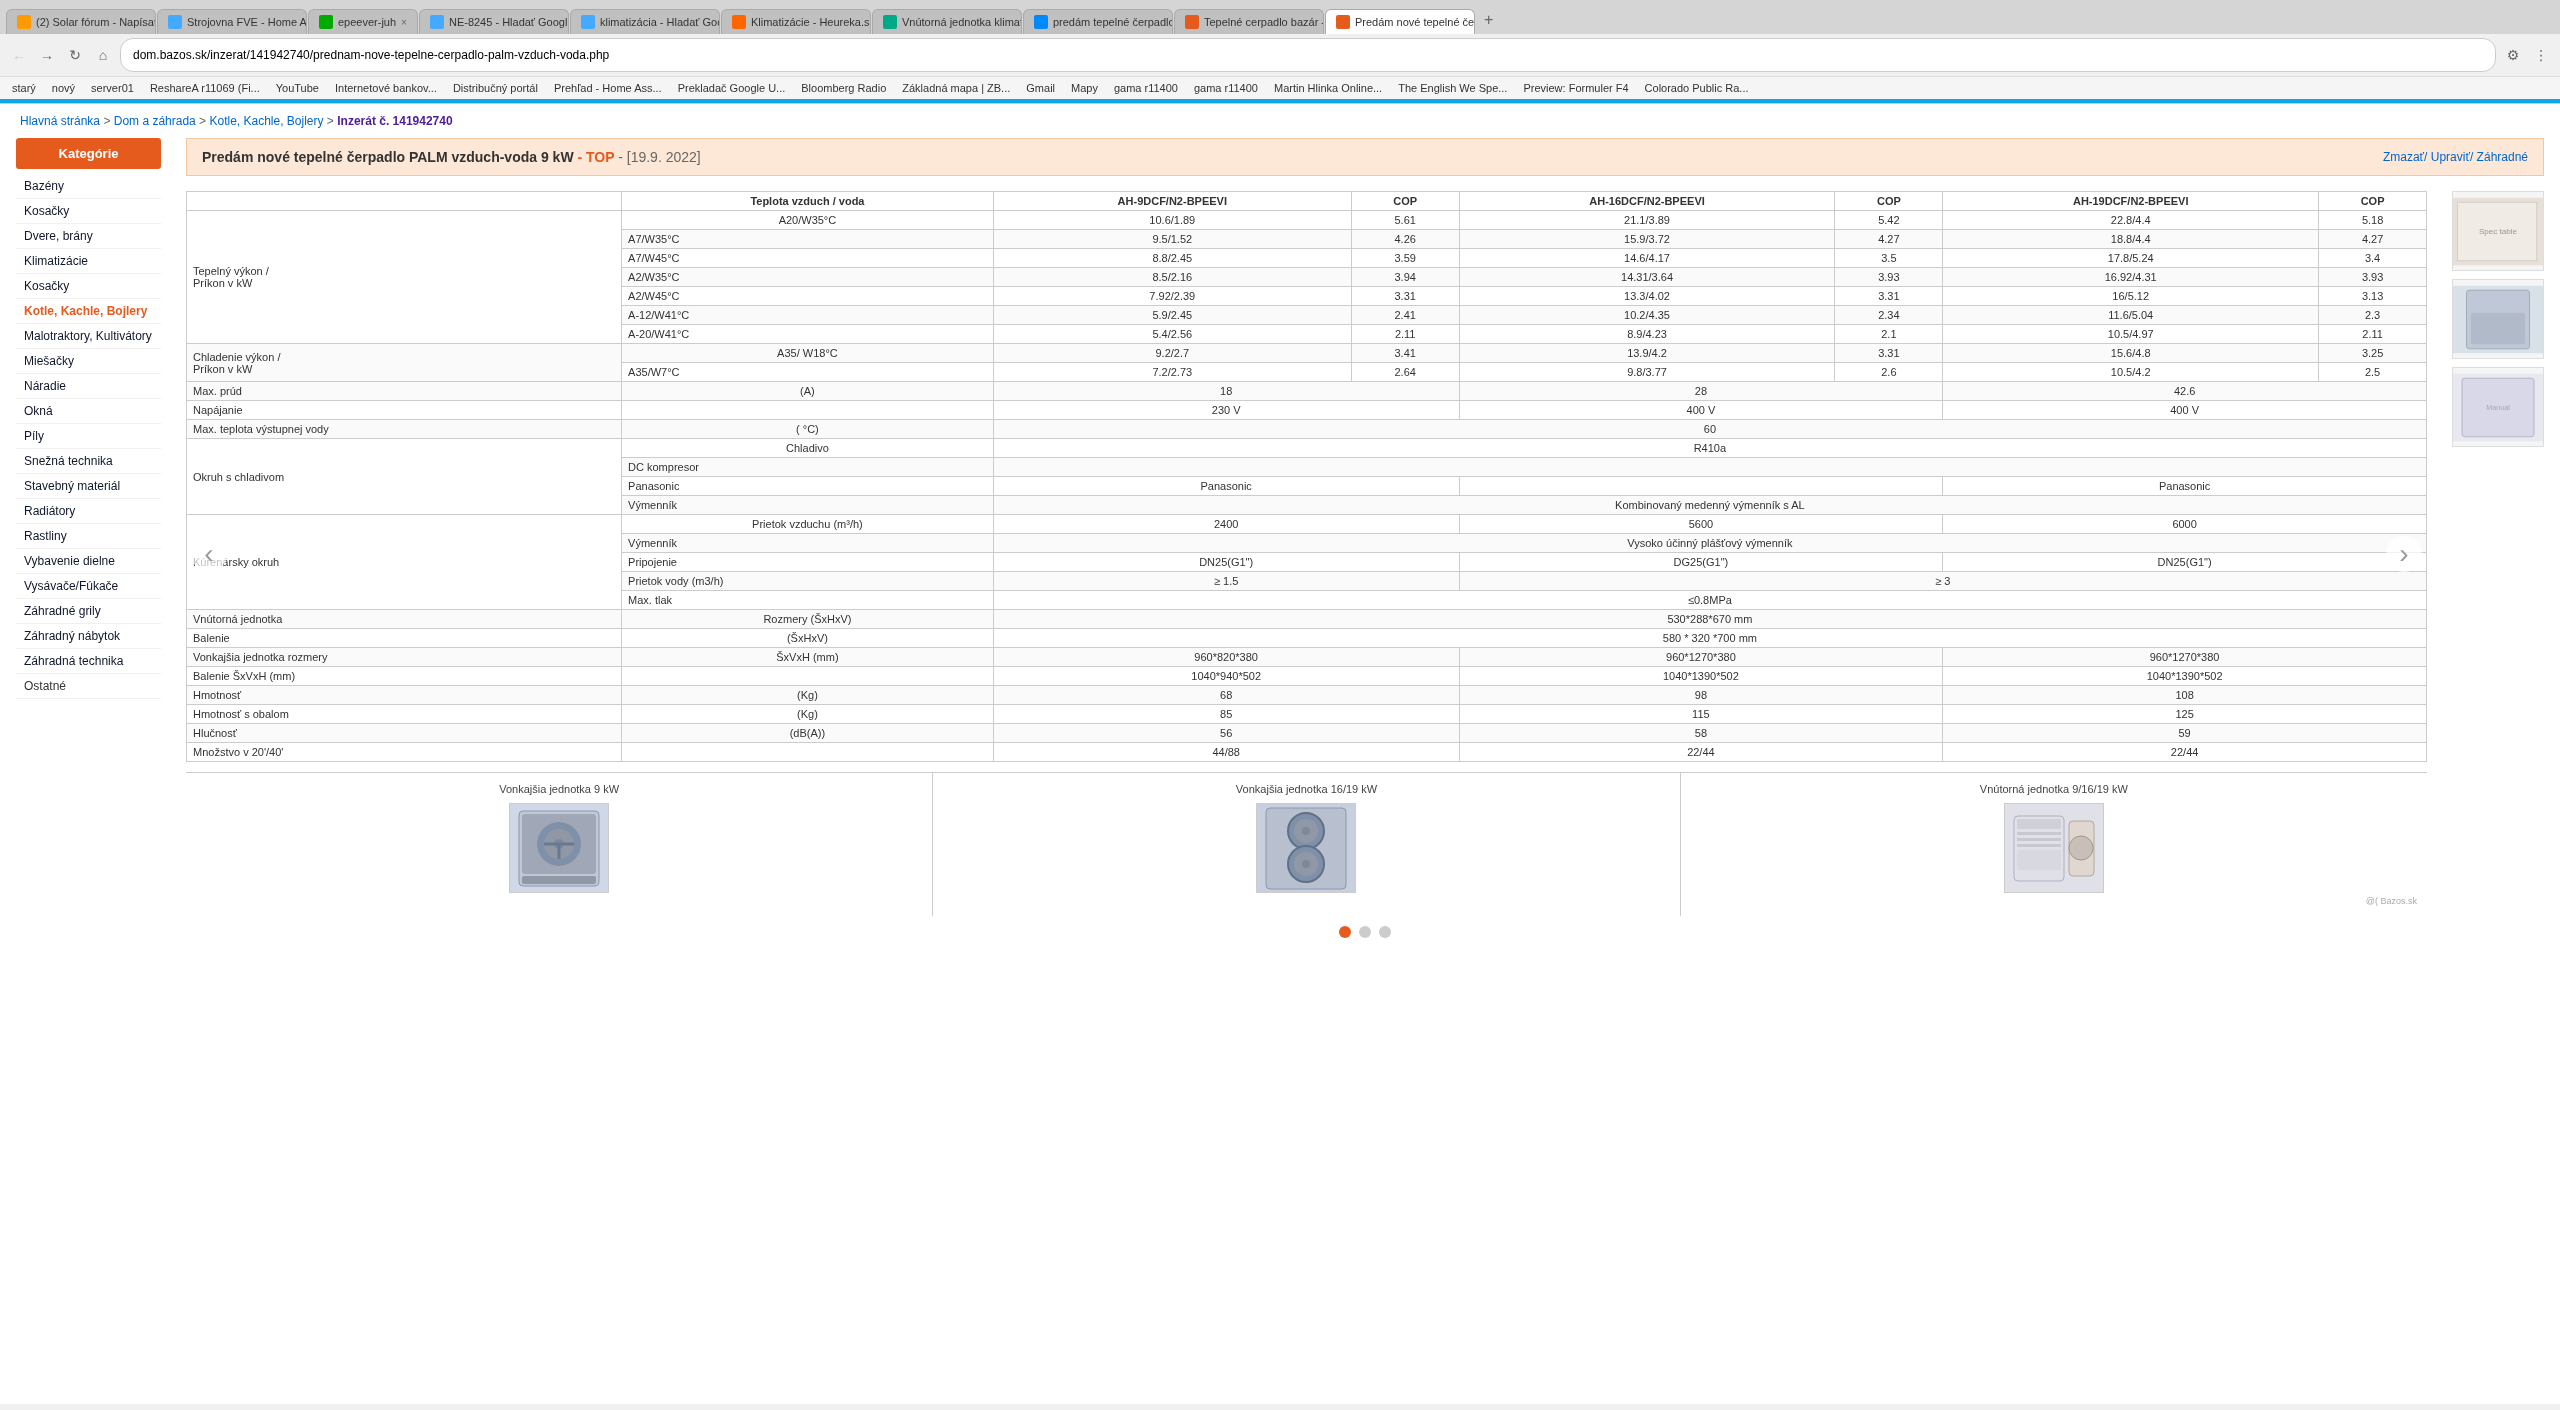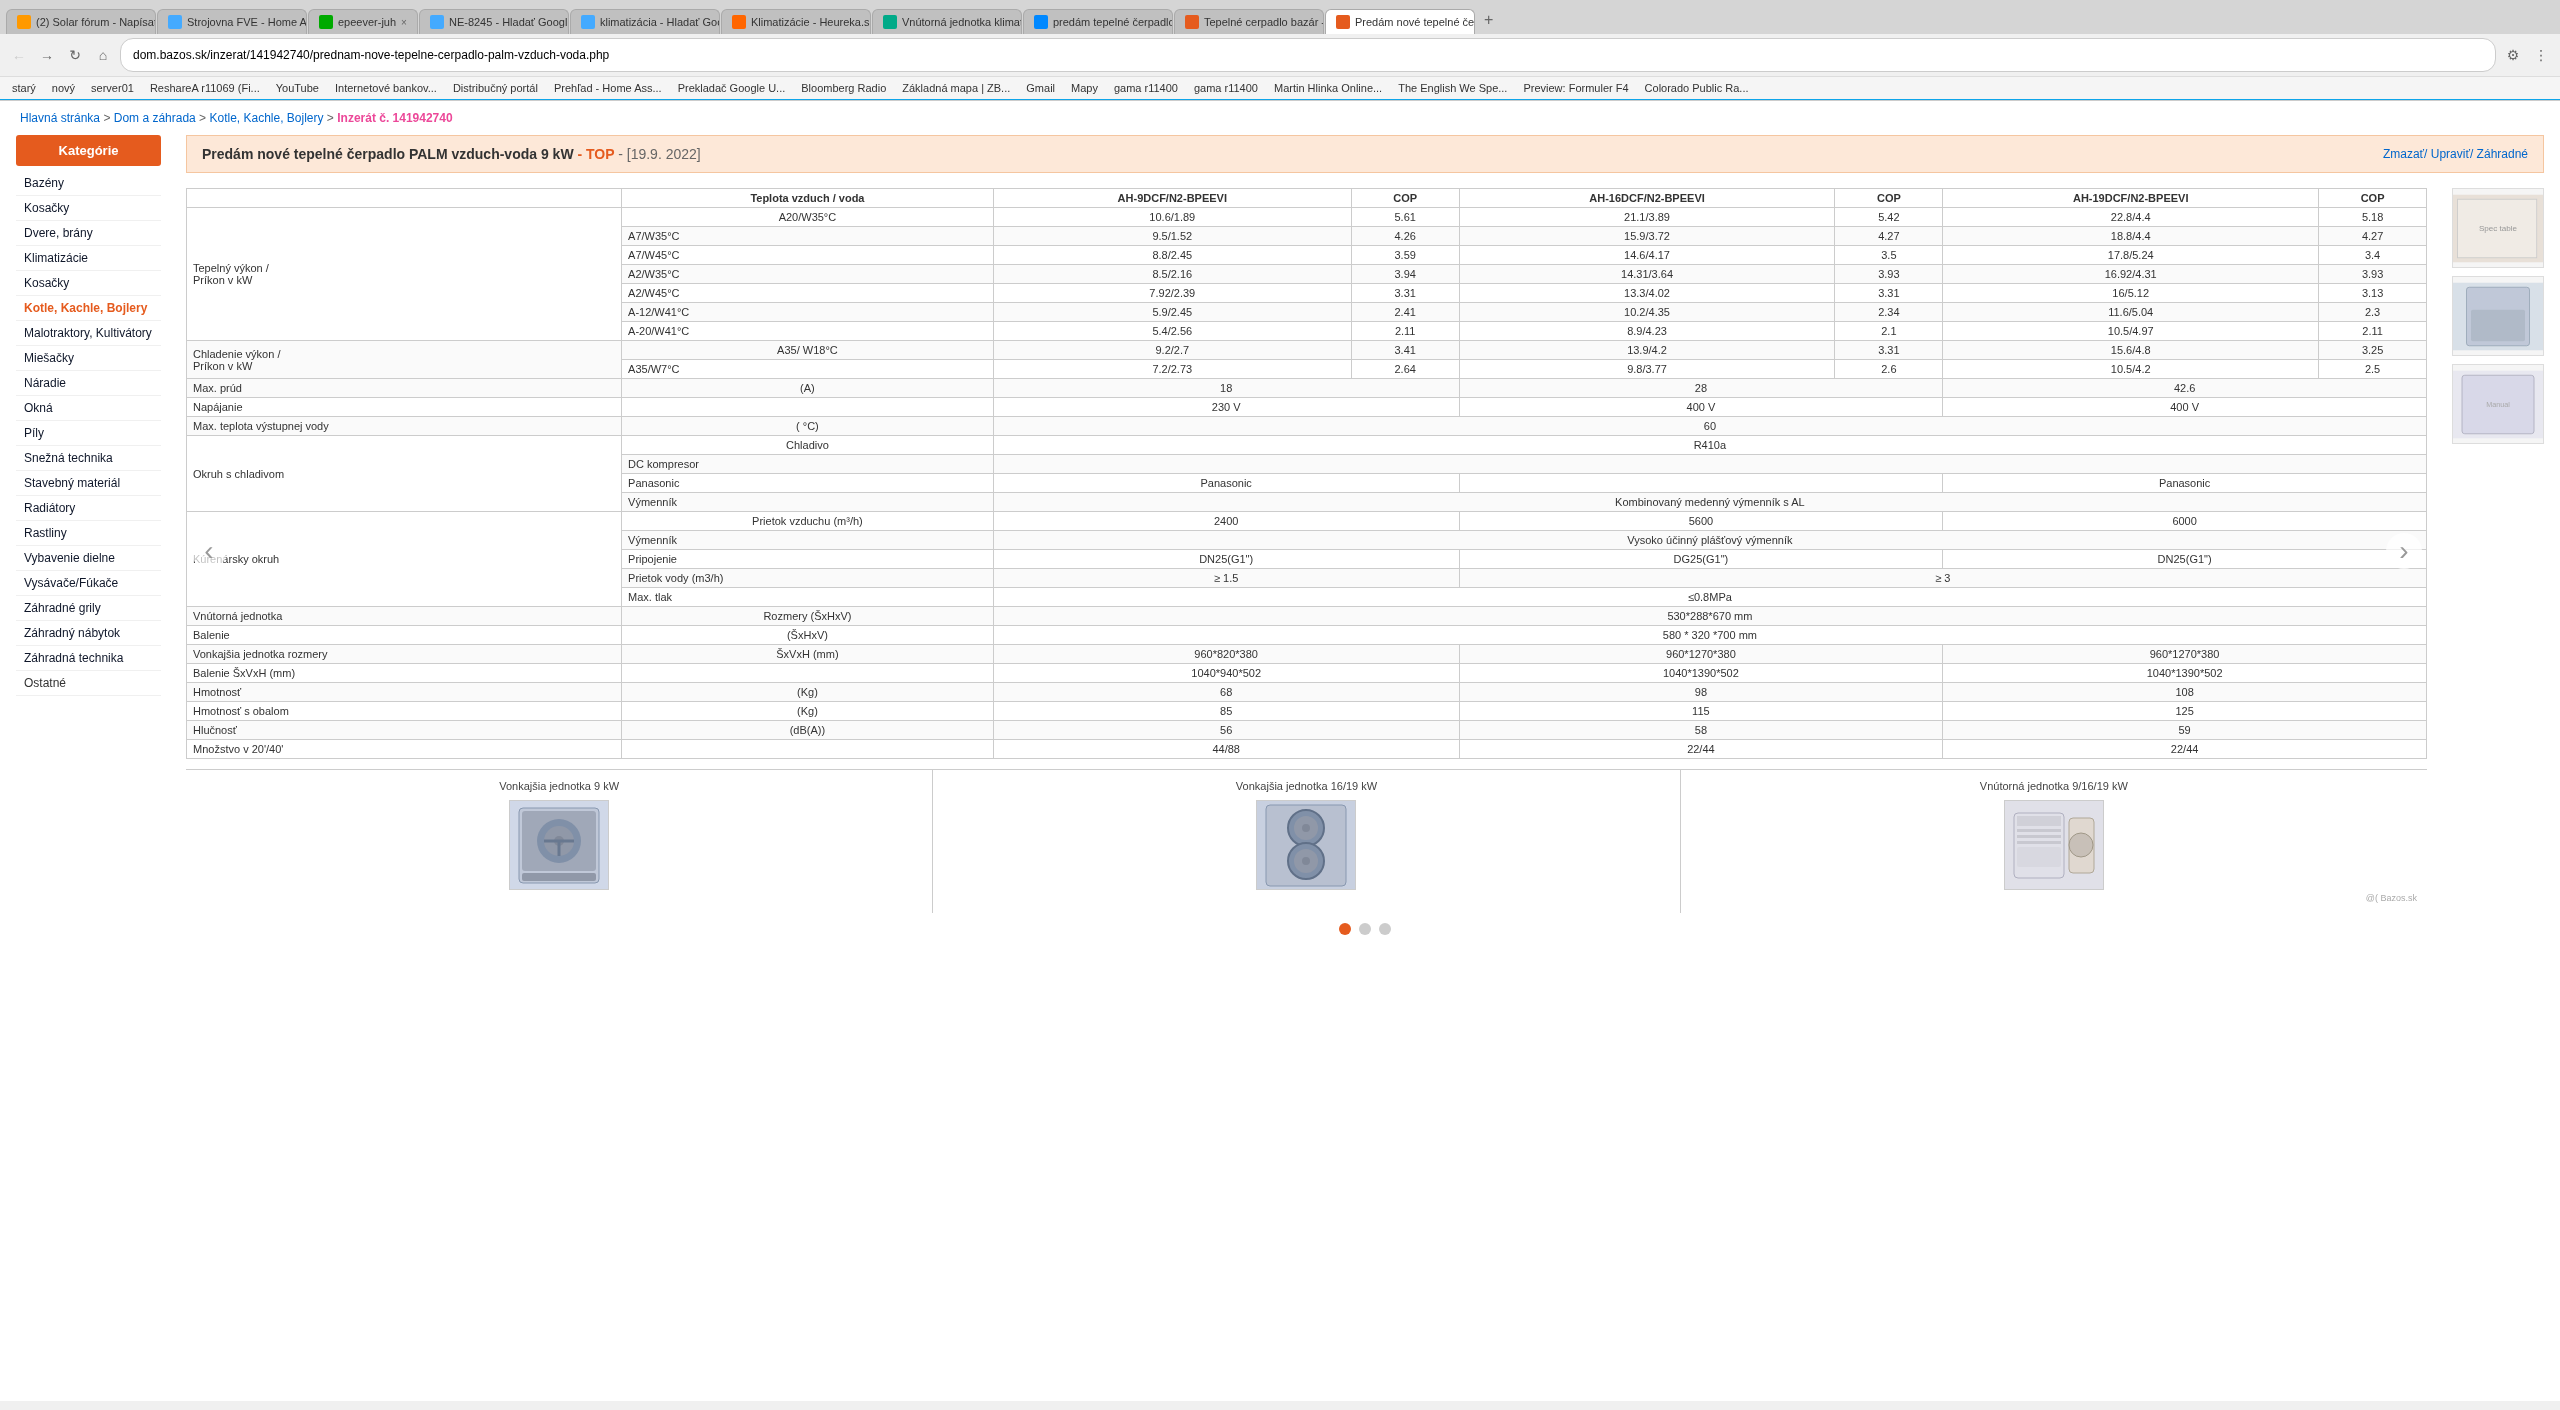--- a/index.html
+++ b/index.html
@@ -10,29 +10,29 @@
     .tab-bar { display: flex; align-items: flex-end; padding: 6px 6px 0 6px; background: #d5d5d5; gap: 1px; overflow: hidden; }
     .tab { display: flex; align-items: center; padding: 5px 10px; background: #c0c0c0; border-radius: 6px 6px 0 0; font-size: 11px; max-width: 150px; white-space: nowrap; overflow: hidden; text-overflow: ellipsis; cursor: pointer; border: 1px solid #aaa; border-bottom: none; gap: 5px; }
     .tab.active { background: #fff; z-index: 1; }
     .tab .tab-favicon { width: 14px; height: 14px; background: #888; border-radius: 2px; flex-shrink: 0; }
     .tab .tab-close { margin-left: auto; color: #666; font-size: 10px; }
     .tab-add { padding: 5px 8px; font-size: 16px; color: #666; cursor: pointer; }
     .nav-bar { display: flex; align-items: center; padding: 4px 8px; gap: 6px; background: #f0f0f0; border-bottom: 1px solid #ddd; }
     .nav-btn { width: 22px; height: 22px; display: flex; align-items: center; justify-content: center; cursor: pointer; color: #666; font-size: 14px; border-radius: 50%; }
     .nav-btn.disabled { color: #ccc; cursor: default; }
     .address-bar { flex: 1; height: 34px; border: 1px solid #ccc; border-radius: 13px; padding: 0 12px; font-size: 12px; background: #fff; }
-    .bookmarks-bar { display: flex; align-items: center; padding: 3px 8px; gap: 8px; background: #f5f5f5; border-bottom: 1px solid #0ea5e9; font-size: 11px; overflow: hidden; }
+    .bookmarks-bar { display: flex; align-items: center; padding: 3px 8px; gap: 8px; background: #f5f5f5; border-bottom: 4px solid #0ea5e9; font-size: 11px; overflow: hidden; }
     .bookmark-item { white-space: nowrap; cursor: pointer; color: #333; padding: 2px 4px; border-radius: 3px; }
     .bookmark-item.youtube { color: #333; }
 
     
     .page { background: #fff; min-height: calc(100vh - 110px); }
     .breadcrumb { padding: 10px 20px; font-size: 12px; color: #666; }
     .breadcrumb a { color: #0066cc; text-decoration: none; }
-    .breadcrumb span.active { color: #ec4899; font-weight: bold; }
+    .breadcrumb span.active { color: #4c1d95; font-weight: bold; }
 
     .content-wrapper { display: flex; gap: 0; padding: 0 16px; }
 
     
     .sidebar { width: 160px; flex-shrink: 0; padding-right: 15px; }
     .sidebar-cat-header { background: #e55b1e; color: #fff; text-align: center; padding: 8px; font-size: 13px; font-weight: bold; border-radius: 3px; margin-bottom: 5px; }
     .sidebar-item { padding: 5px 8px; font-size: 12px; color: #0f172a; cursor: pointer; border-bottom: 1px solid #f0f0f0; }
     .sidebar-item.active { color: #e55b1e; font-weight: bold; }
     .sidebar-item.plain { color: #333; }
 

